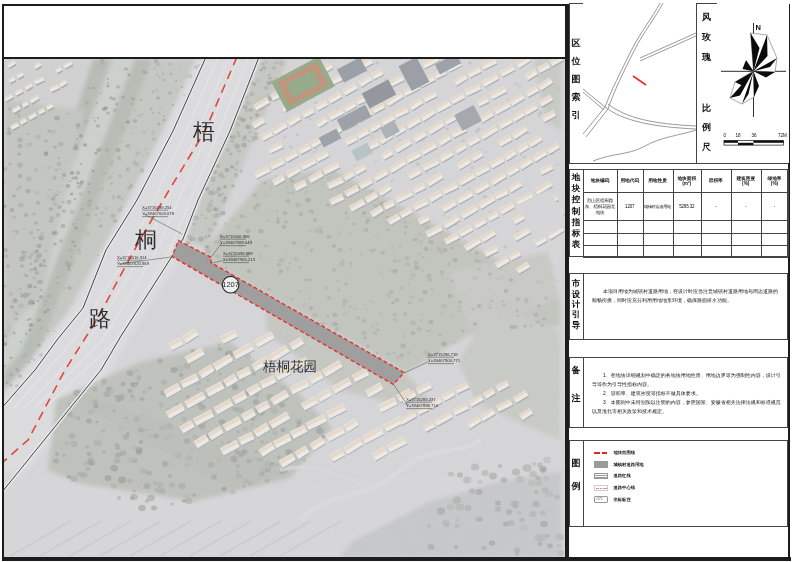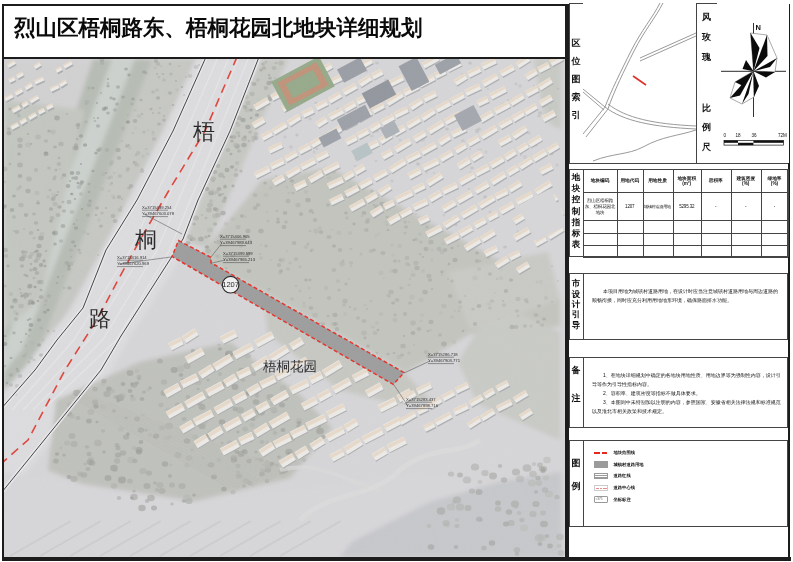--- a/index.html
+++ b/index.html
@@ -2170,21 +2170,20 @@
       <text x="96" y="267" font-size="22" text-anchor="middle" fill="#1a1a1a" font-family="Liberation Sans, sans-serif">路</text>
       <text x="286" y="312" font-size="13.5" text-anchor="middle" fill="#1a1a1a" font-family="Liberation Sans, sans-serif">梧桐花园</text>
       <rect width="561" height="498" filter="url(#grain)" opacity="0.12"></rect>
     </svg>
 <div style="position:absolute;left:2px;top:4px;width:788px;height:2px;background:#1c1c1c"></div>
 <div style="position:absolute;left:2px;top:4px;width:2px;height:554px;background:#1c1c1c"></div>
 <div style="position:absolute;left:2px;top:557px;width:789px;height:4px;background:#1c1c1c"></div>
 <div style="position:absolute;left:788px;top:4px;width:2px;height:555px;background:#1c1c1c"></div>
 <div style="position:absolute;left:565px;top:4px;width:4px;height:554px;background:#1c1c1c"></div>
 <div style="position:absolute;left:4px;top:6px;width:561px;height:53px;background:#fff;border-bottom:2px solid #1c1c1c"></div>
-<div style="position:absolute;left:14px;top:13px;font-size:21.5px;font-weight:bold;color:#0a0a0a">烈山区梧桐路东、梧桐花园北地块详细规划</div>
 <div style="position:absolute;left:569px;top:4px;width:219px;height:553px;background:#fff"></div>
 <div style="position:absolute;left:569px;top:3px;width:219px;height:161px;border:1px solid #444"></div>
     <div style="position:absolute;left:583px;top:3px;width:1px;height:161px;background:#444"></div>
     <div style="position:absolute;left:696px;top:3px;width:1px;height:161px;background:#444"></div>
     <div style="position:absolute;left:717px;top:3px;width:1px;height:161px;background:#444"></div>
     <div style="position:absolute;left:569px;top:169px;width:219px;height:88px;border:1px solid #444"></div>
     <div style="position:absolute;left:569px;top:273px;width:219px;height:67px;border:1px solid #444"></div>
     <div style="position:absolute;left:583px;top:273px;width:1px;height:67px;background:#444"></div>
     <div style="position:absolute;left:569px;top:357px;width:219px;height:71px;border:1px solid #444"></div>
     <div style="position:absolute;left:583px;top:357px;width:1px;height:71px;background:#444"></div>

